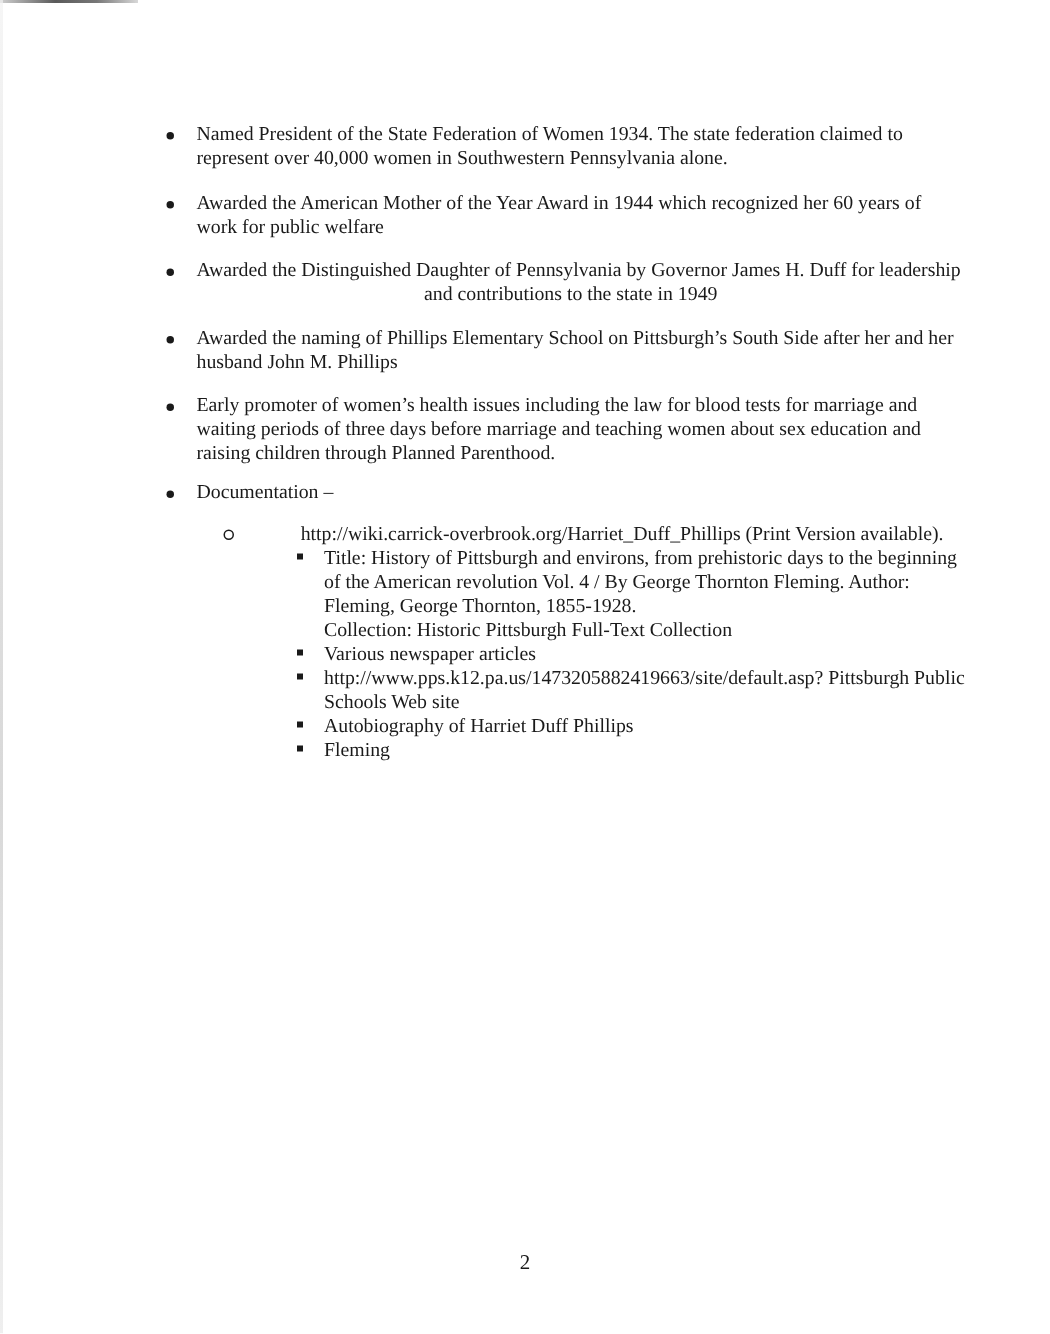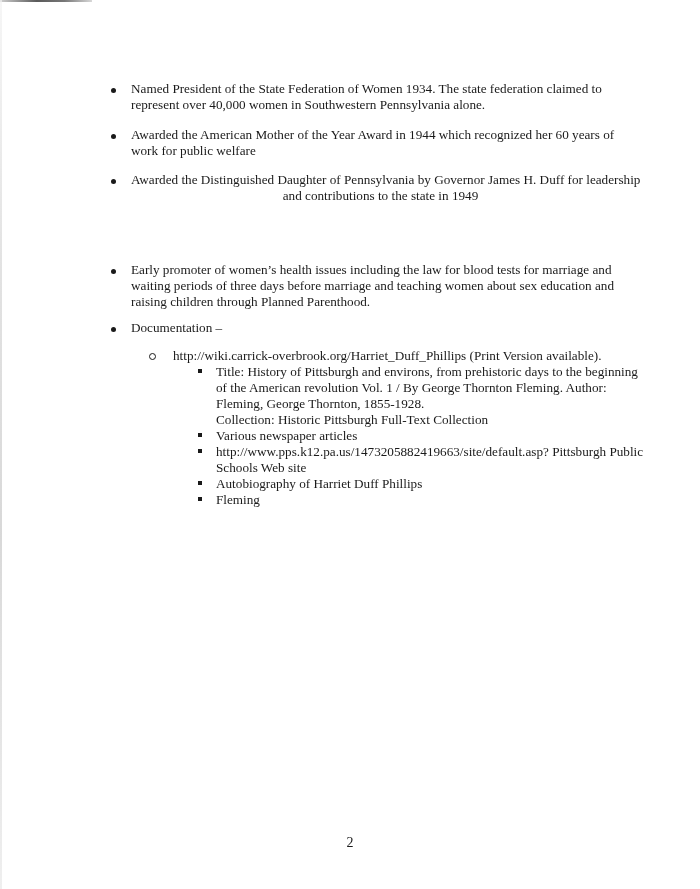--- a/index.html
+++ b/index.html
@@ -144,51 +144,58 @@
   </div>
 
   <div class="bullet-item" style="top:172px;text-align:center;">
     <span class="bullet"><span class="dot"></span></span>
     <span class="text">
       <span class="line">Awarded the Distinguished Daughter of Pennsylvania by Governor James H. Duff for leadership</span>
       <span class="line">and contributions to the state in 1949</span>
     </span>
   </div>
 
+  <div class="bullet-item" style="top:217px;">
+    <span class="bullet"><span class="dot"></span></span>
+    <span class="text">
+      <span class="line">Awarded the naming of Phillips Elementary School on Pittsburgh’s South Side after her and her</span>
+      <span class="line">husband John M. Phillips</span>
+    </span>
+  </div>
 
   <div class="bullet-item" style="top:262px;">
     <span class="bullet"><span class="dot"></span></span>
     <span class="text">
       <span class="line">Early promoter of women’s health issues including the law for blood tests for marriage and</span>
       <span class="line">waiting periods of three days before marriage and teaching women about sex education and</span>
       <span class="line">raising children through Planned Parenthood.</span>
     </span>
   </div>
 
   <div class="bullet-item" style="top:320px;">
     <span class="bullet"><span class="dot"></span></span>
     <span class="text">
       <span class="line">Documentation –</span>
     </span>
   </div>
 
-  <div class="sub-item" style="top:348px;">
+  <div class="sub-item" style="top:348px;text-align:right;">
     <span class="circle"></span>
     <span class="text">
       <span class="line">http://wiki.carrick-overbrook.org/Harriet_Duff_Phillips  (Print Version available).</span>
     </span>
   </div>
 
   <div class="subsub-list" style="top:364px;">
 
     <div class="subsub-item">
       <span class="square"></span>
       <span class="text">
         <span class="line">Title: History of Pittsburgh and environs, from prehistoric days to the beginning</span>
-        <span class="line">of the American revolution Vol. 1 / By George Thornton Fleming. Author:</span>
+        <span class="line">of the American revolution Vol. 4 / By George Thornton Fleming. Author:</span>
         <span class="line">Fleming, George Thornton, 1855-1928.</span>
         <span class="line">Collection: Historic Pittsburgh Full-Text Collection</span>
       </span>
     </div>
 
     <div class="subsub-item">
       <span class="square"></span>
       <span class="text">
         <span class="line">Various newspaper articles</span>
       </span>

